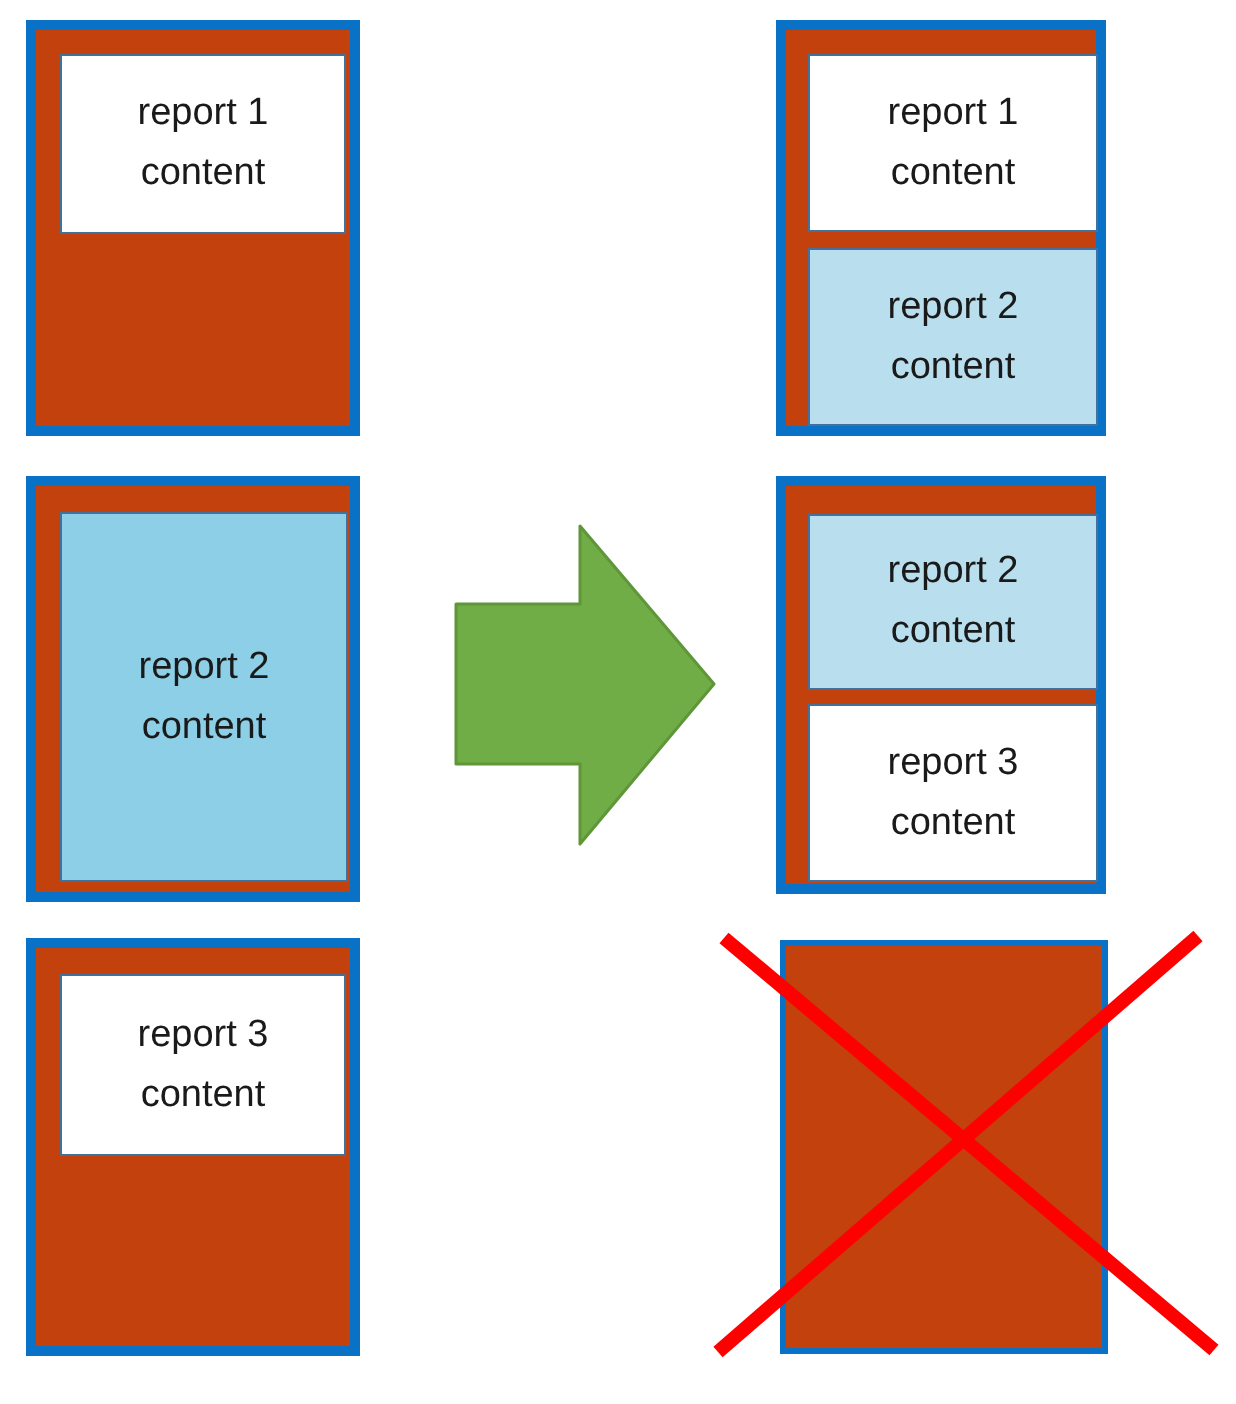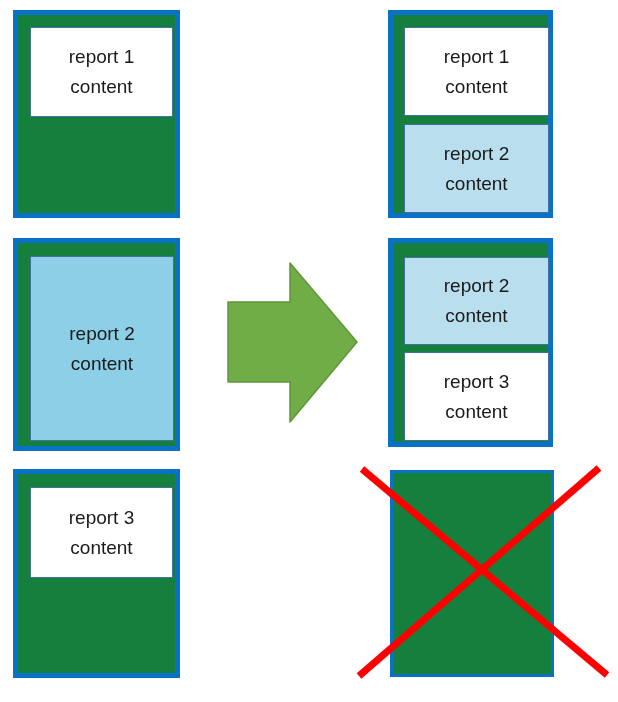--- a/index.html
+++ b/index.html
@@ -12,21 +12,21 @@
     position: relative;
     width: 618px;
     height: 702px;
     background: #ffffff;
     overflow: hidden;
   }
   .page {
     position: absolute;
     box-sizing: border-box;
     border: 5px solid #0a72c6;
-    background: #15803d;
+    background: #c2410c;
     padding-left: 42px;
   }
   .page.thin {
     border-width: 3px;
   }
   .content-box {
     position: absolute;
     box-sizing: border-box;
     border: 1px solid #41719c;
     background: #ffffff;

